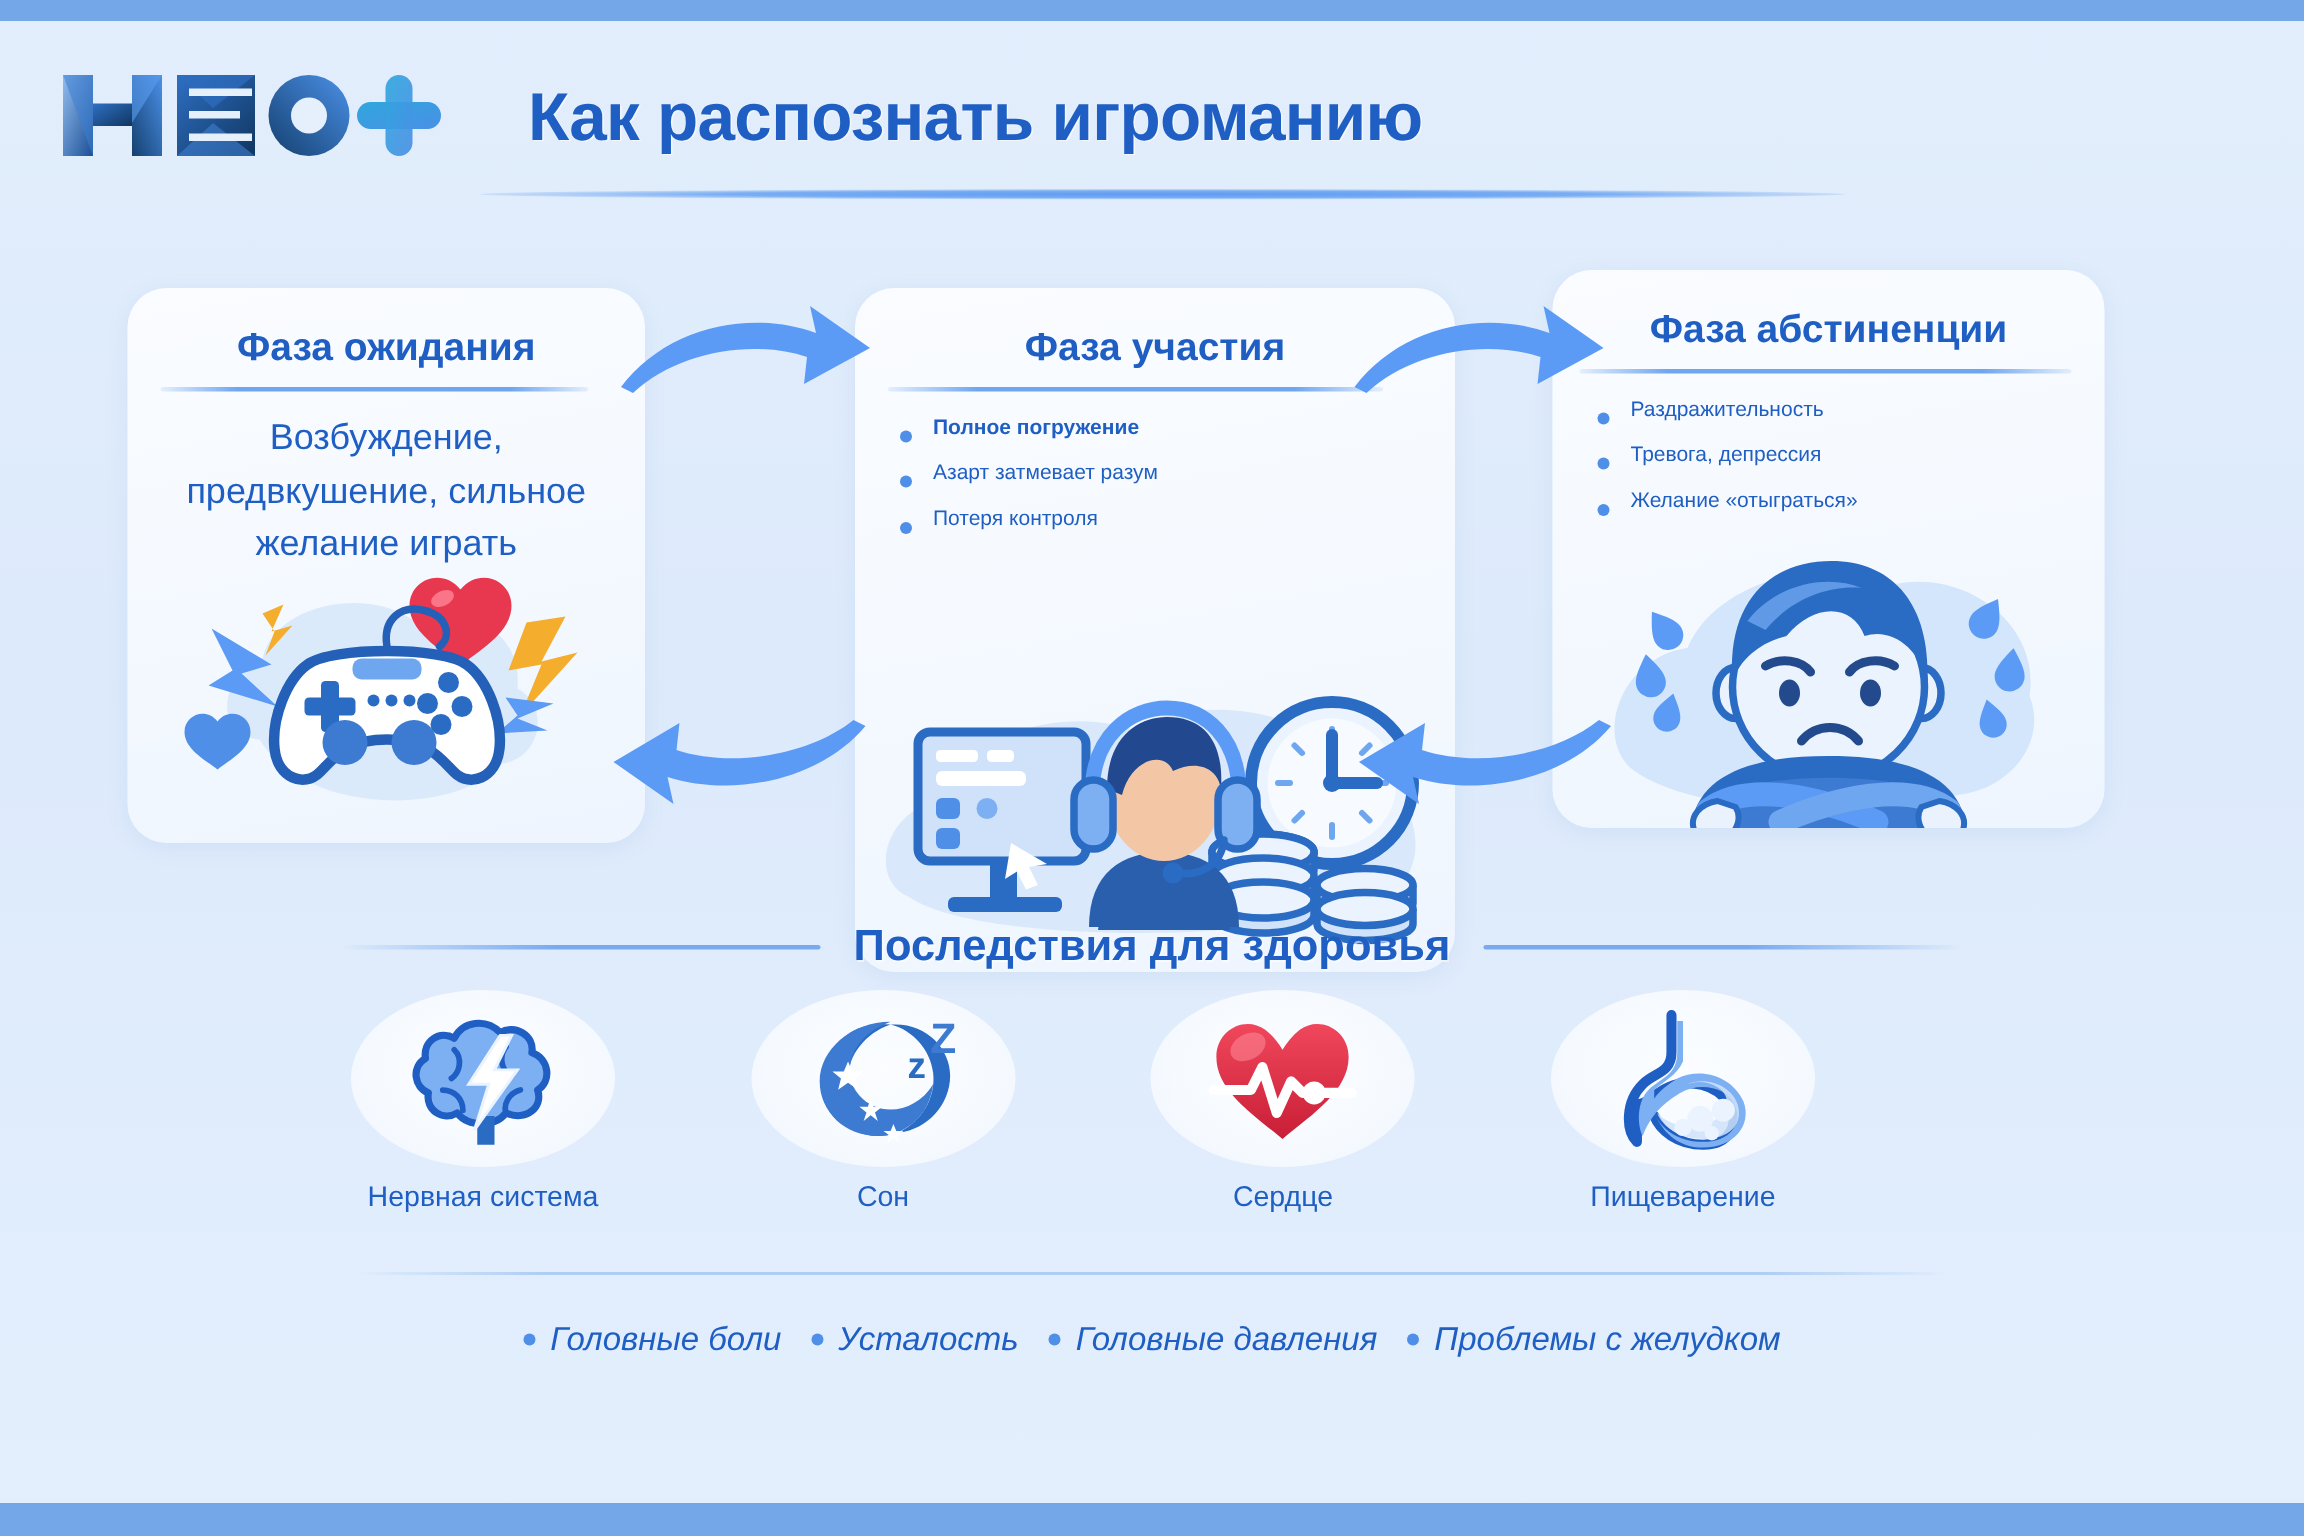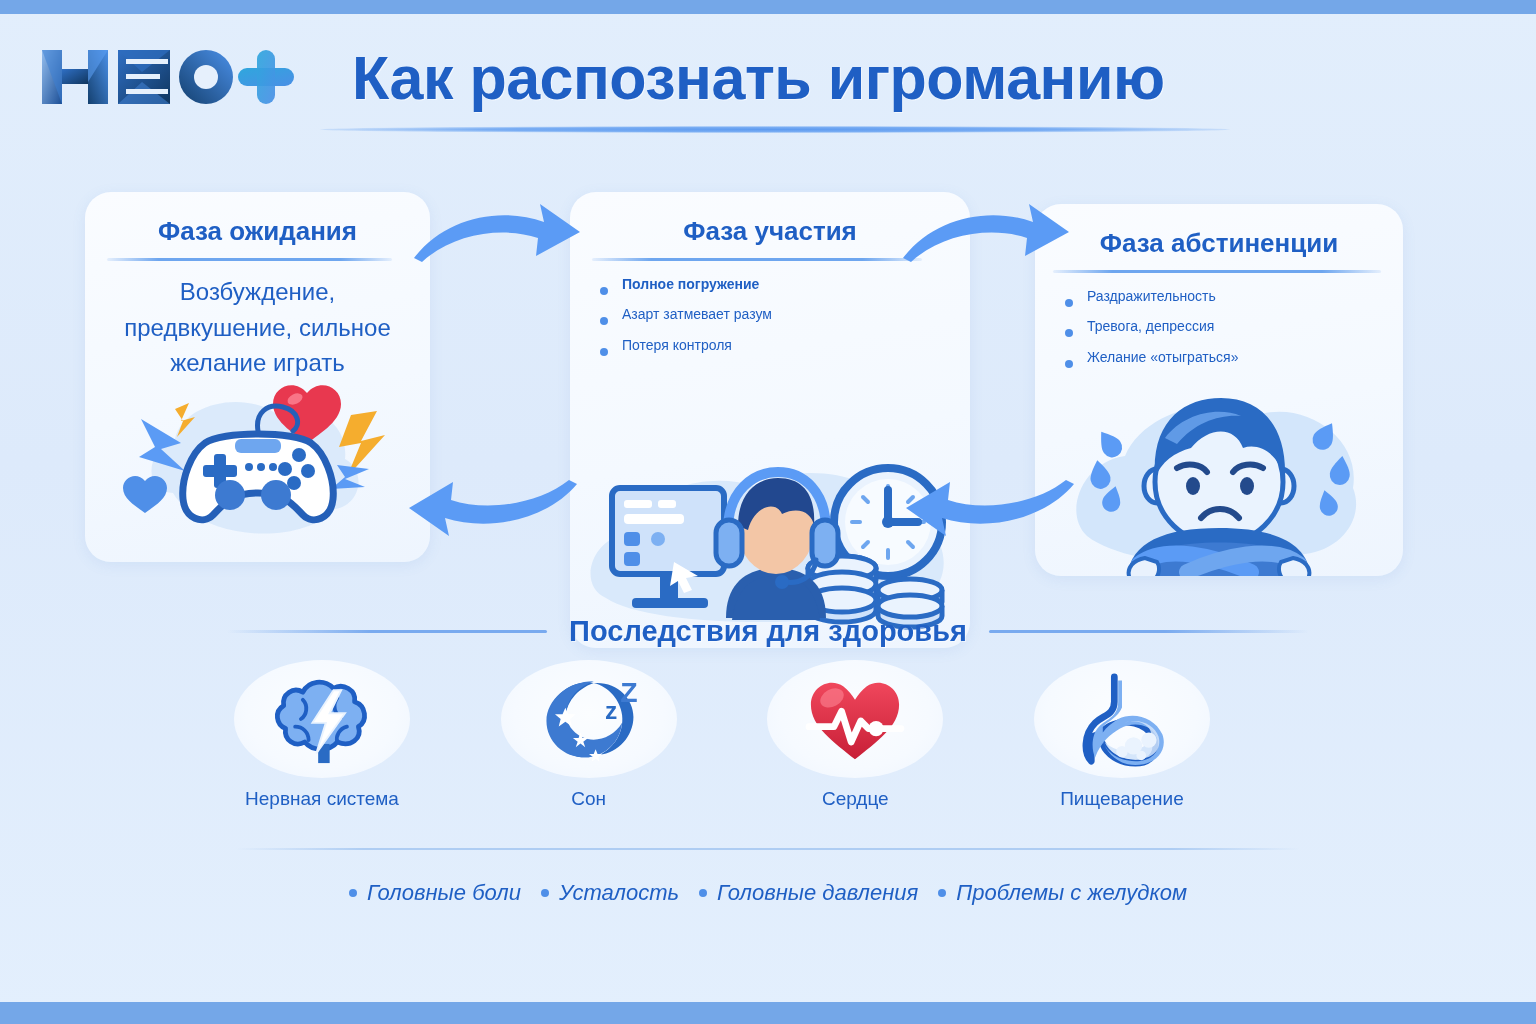--- a/index.html
+++ b/index.html
@@ -13,40 +13,40 @@
     background:linear-gradient(180deg,#e2eefc 0%,#ddeafb 45%,#e3effd 100%);}
 
   .edge-bar{position:absolute;left:0;width:1536px;background:#74a7e8;}
   .edge-top{top:0;height:14px;}
   .edge-bottom{bottom:0;height:22px;}
 
   
   .logo{position:absolute;left:38px;top:42px;width:260px;height:70px;}
   .page-title{
     position:absolute;left:352px;top:42px;width:800px;height:72px;
-    font-size:61px;font-weight:bold;color:#1f5fc4;letter-spacing:-.5px;
+    font-size:45px;font-weight:bold;color:#1f5fc4;letter-spacing:-.5px;
     white-space:nowrap;line-height:72px;
     text-shadow:1px 1px 0 rgba(255,255,255,.6);
   }
   .title-rule{
     position:absolute;left:320px;top:126px;width:910px;height:7px;
     background:radial-gradient(ellipse at center,#5e9bf0 0%,#79adf3 45%,rgba(186,214,248,0) 78%);
     border-radius:50%;
   }
 
   
   .card{
     position:absolute;border-radius:26px;
     background:linear-gradient(170deg,#fafcff 0%,#f4f9ff 55%,#eef5fe 100%);
     box-shadow:0 3px 14px rgba(90,140,210,.10);
     overflow:hidden;
   }
   #card0{left:85px;top:192px;width:345px;height:370px;}
   #card1{left:570px;top:192px;width:400px;height:456px;}
-  #card2{left:1035px;top:204px;width:368px;height:372px;}
+  #card2{left:1035px;top:180px;width:368px;height:372px;}
 
   .card-title{
     position:absolute;left:0;right:0;top:24px;text-align:center;
     font-size:26px;font-weight:bold;color:#1f5fc4;white-space:nowrap;
   }
   .card-rule{
     position:absolute;height:3px;border-radius:2px;
     background:linear-gradient(90deg,rgba(120,170,240,.15),#6ea6ef 18%,#6ea6ef 82%,rgba(120,170,240,.15));
   }
   #card0 .card-rule{left:22px;right:38px;top:66px;}

